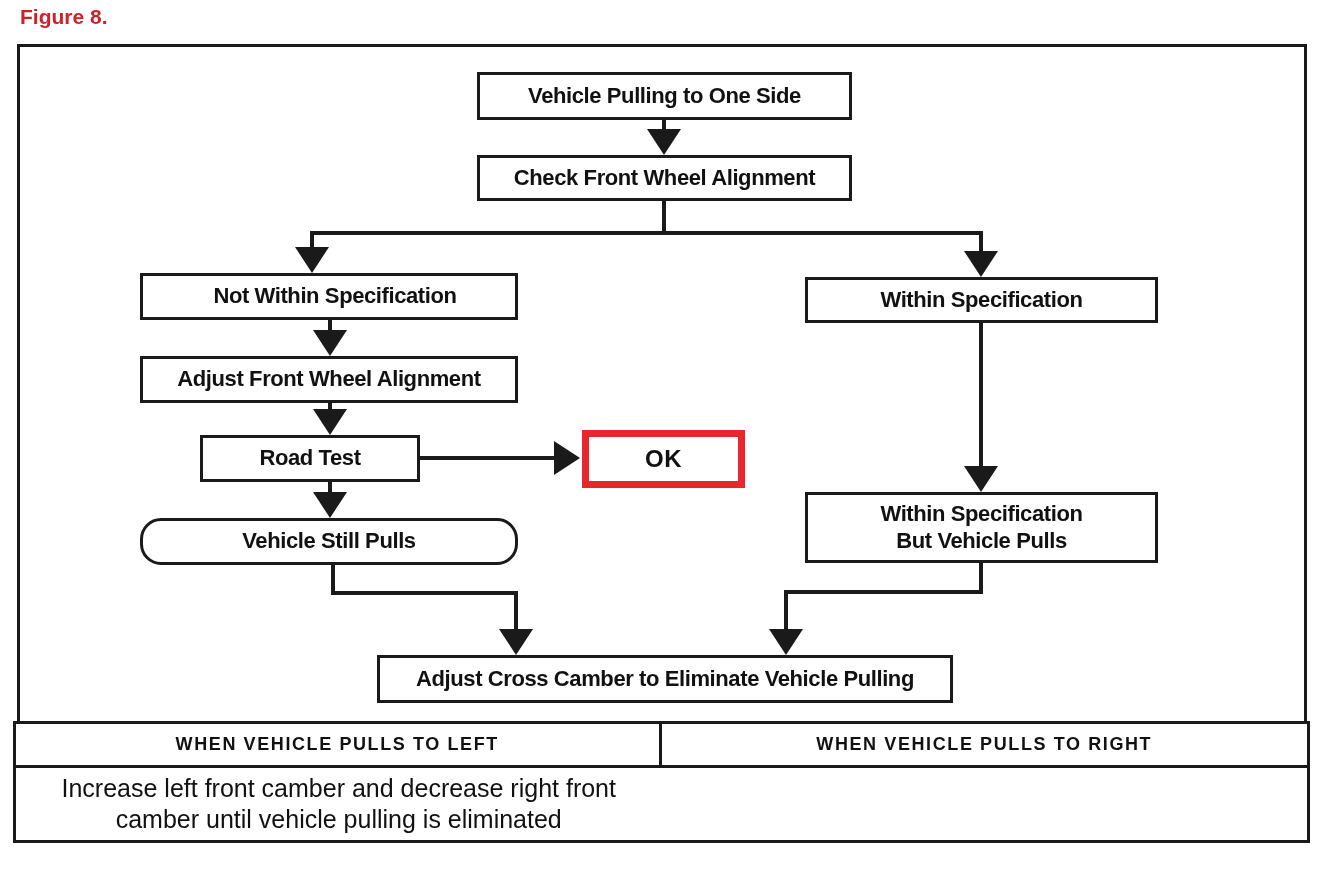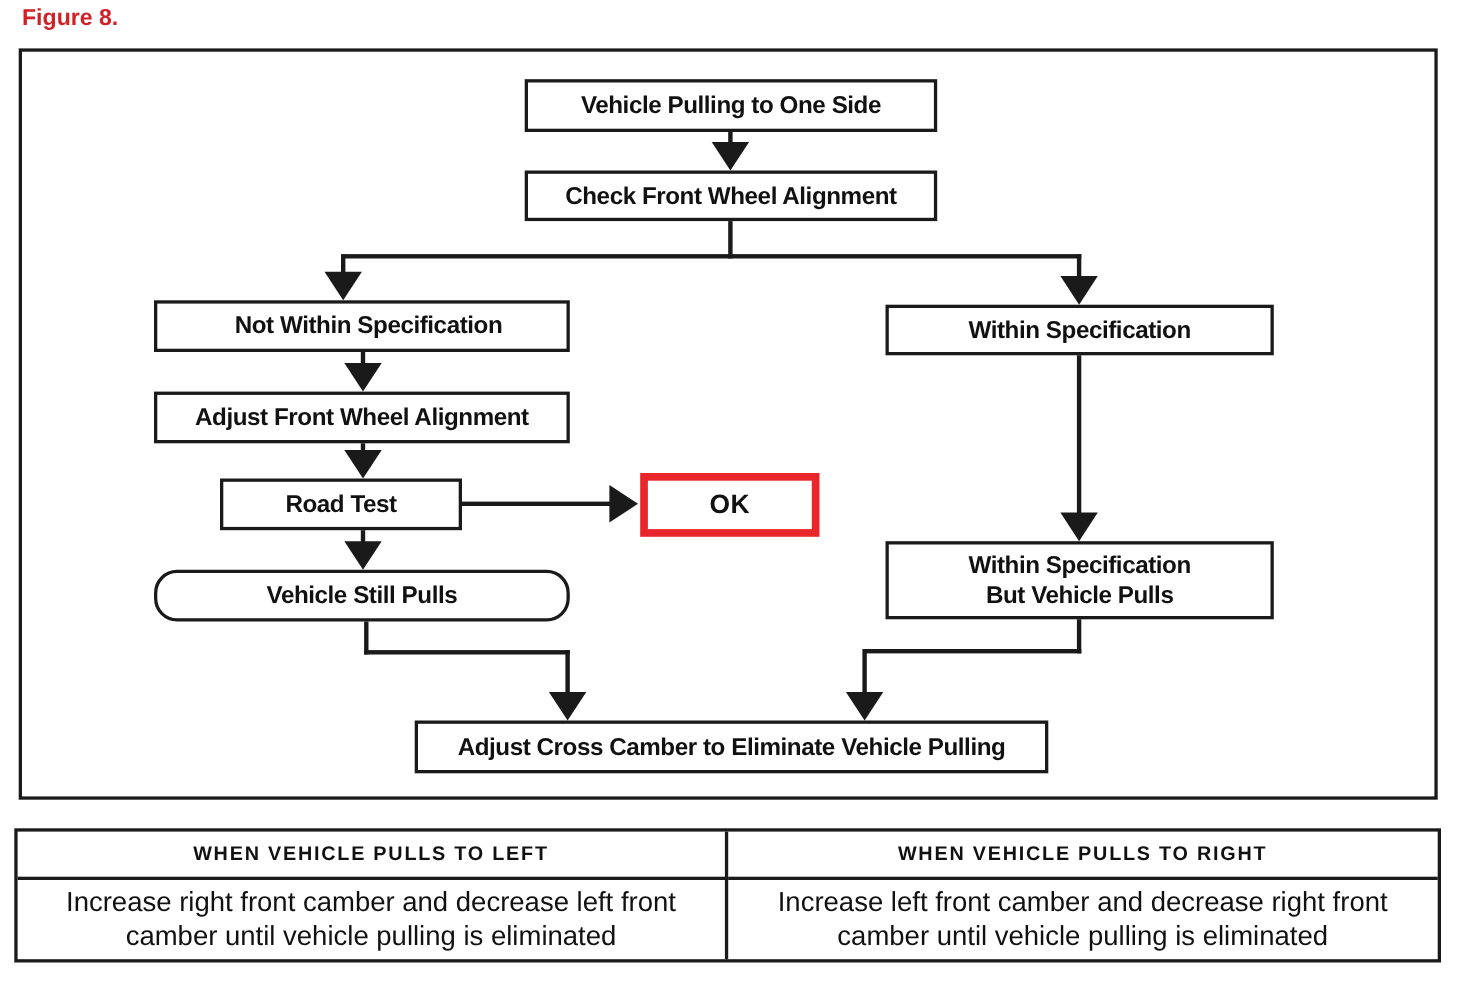--- a/index.html
+++ b/index.html
@@ -60,21 +60,21 @@
   }
   .arrow-right {
     position: absolute;
     width: 0; height: 0;
     border-top: 17px solid transparent;
     border-bottom: 17px solid transparent;
     border-left: 26px solid #1a1a1a;
   }
   .remedy-table {
     position: absolute;
-    left: 13px; top: 753px;
+    left: 13px; top: 721px;
     width: 1291px; height: 116px;
     border: 3px solid #1a1a1a;
     display: grid;
     grid-template-columns: 1fr 1fr;
     grid-template-rows: 44px 1fr;
     background: #ffffff;
   }
   .th {
     display: flex;
     align-items: center;
@@ -151,17 +151,16 @@
   <div class="arrow-down" style="left:499px; top:629px;"></div>
 
   <div class="line" style="left:979px; top:563px; width:4px; height:31px;"></div>
   <div class="line" style="left:786px; top:590px; width:197px; height:4px;"></div>
   <div class="line" style="left:784px; top:590px; width:4px; height:41px;"></div>
   <div class="arrow-down" style="left:769px; top:629px;"></div>
 
   <div class="remedy-table">
     <div class="th first">WHEN VEHICLE PULLS TO LEFT</div>
     <div class="th">WHEN VEHICLE PULLS TO RIGHT</div>
-    <div class="td first">Increase right front camber and decrease left front camber until vehicle pulling is eliminated</div>
     <div class="td">Increase left front camber and decrease right front camber until vehicle pulling is eliminated</div>
   </div>
 
 </div>
 
 </body></html>

